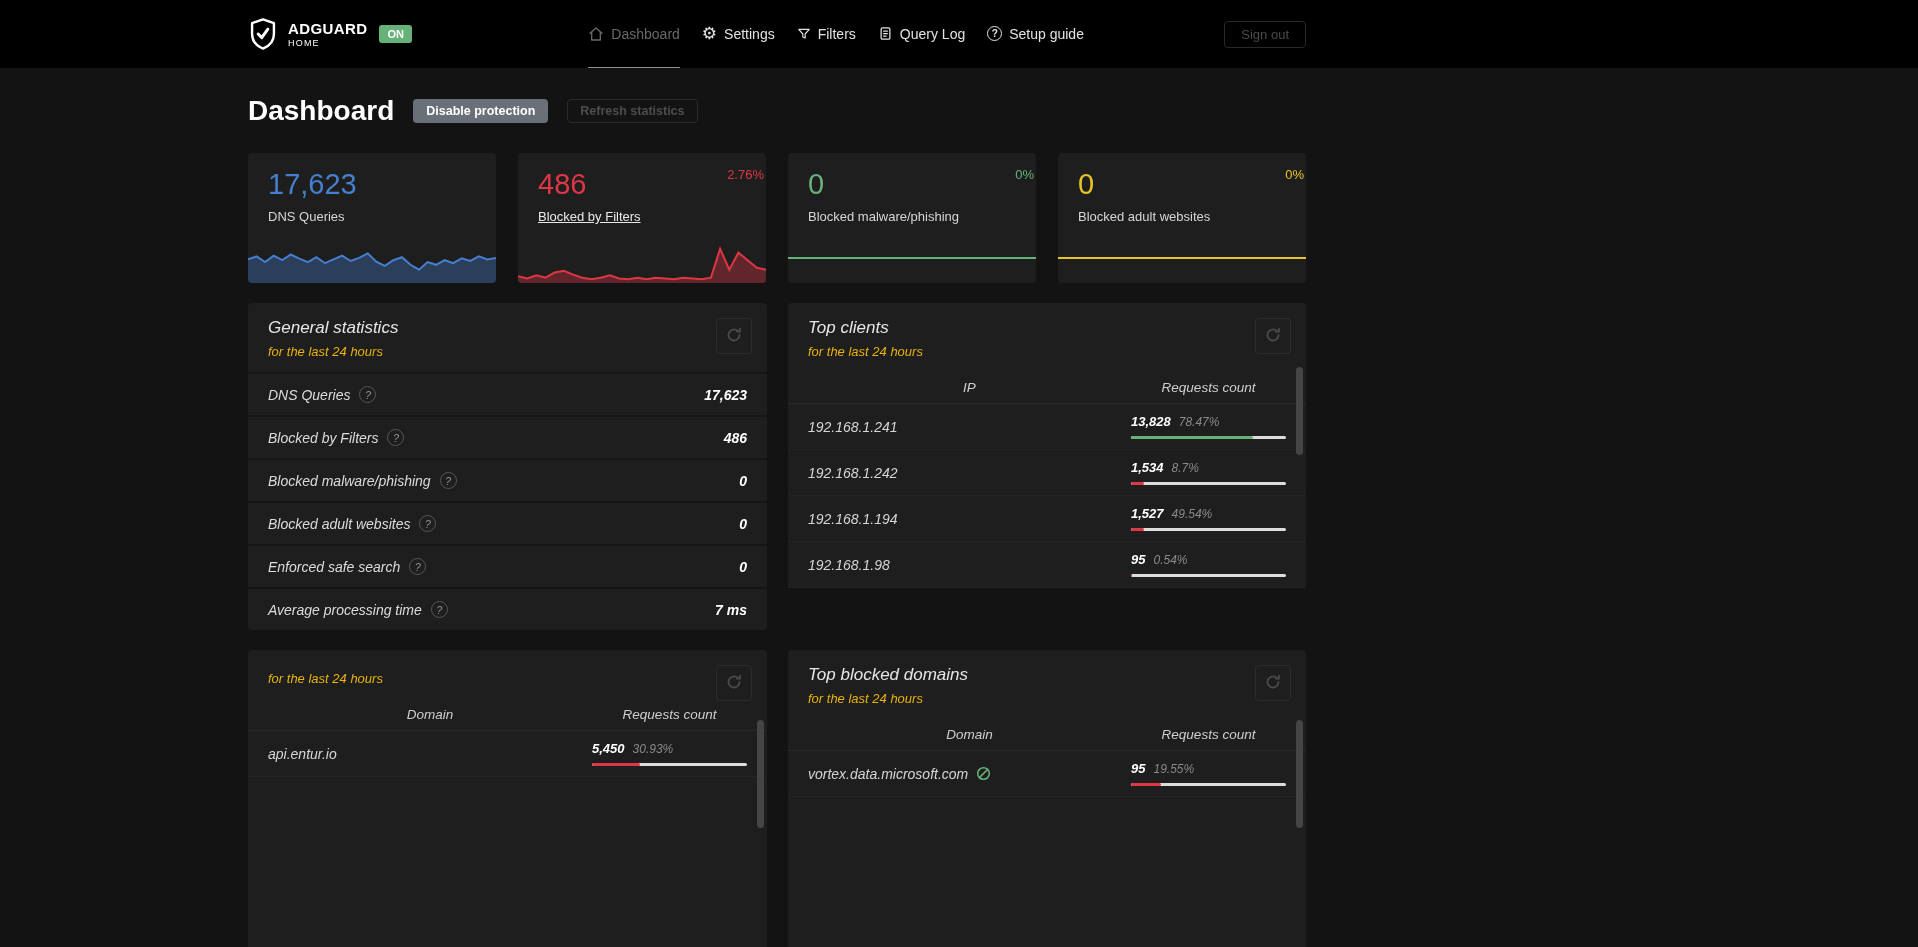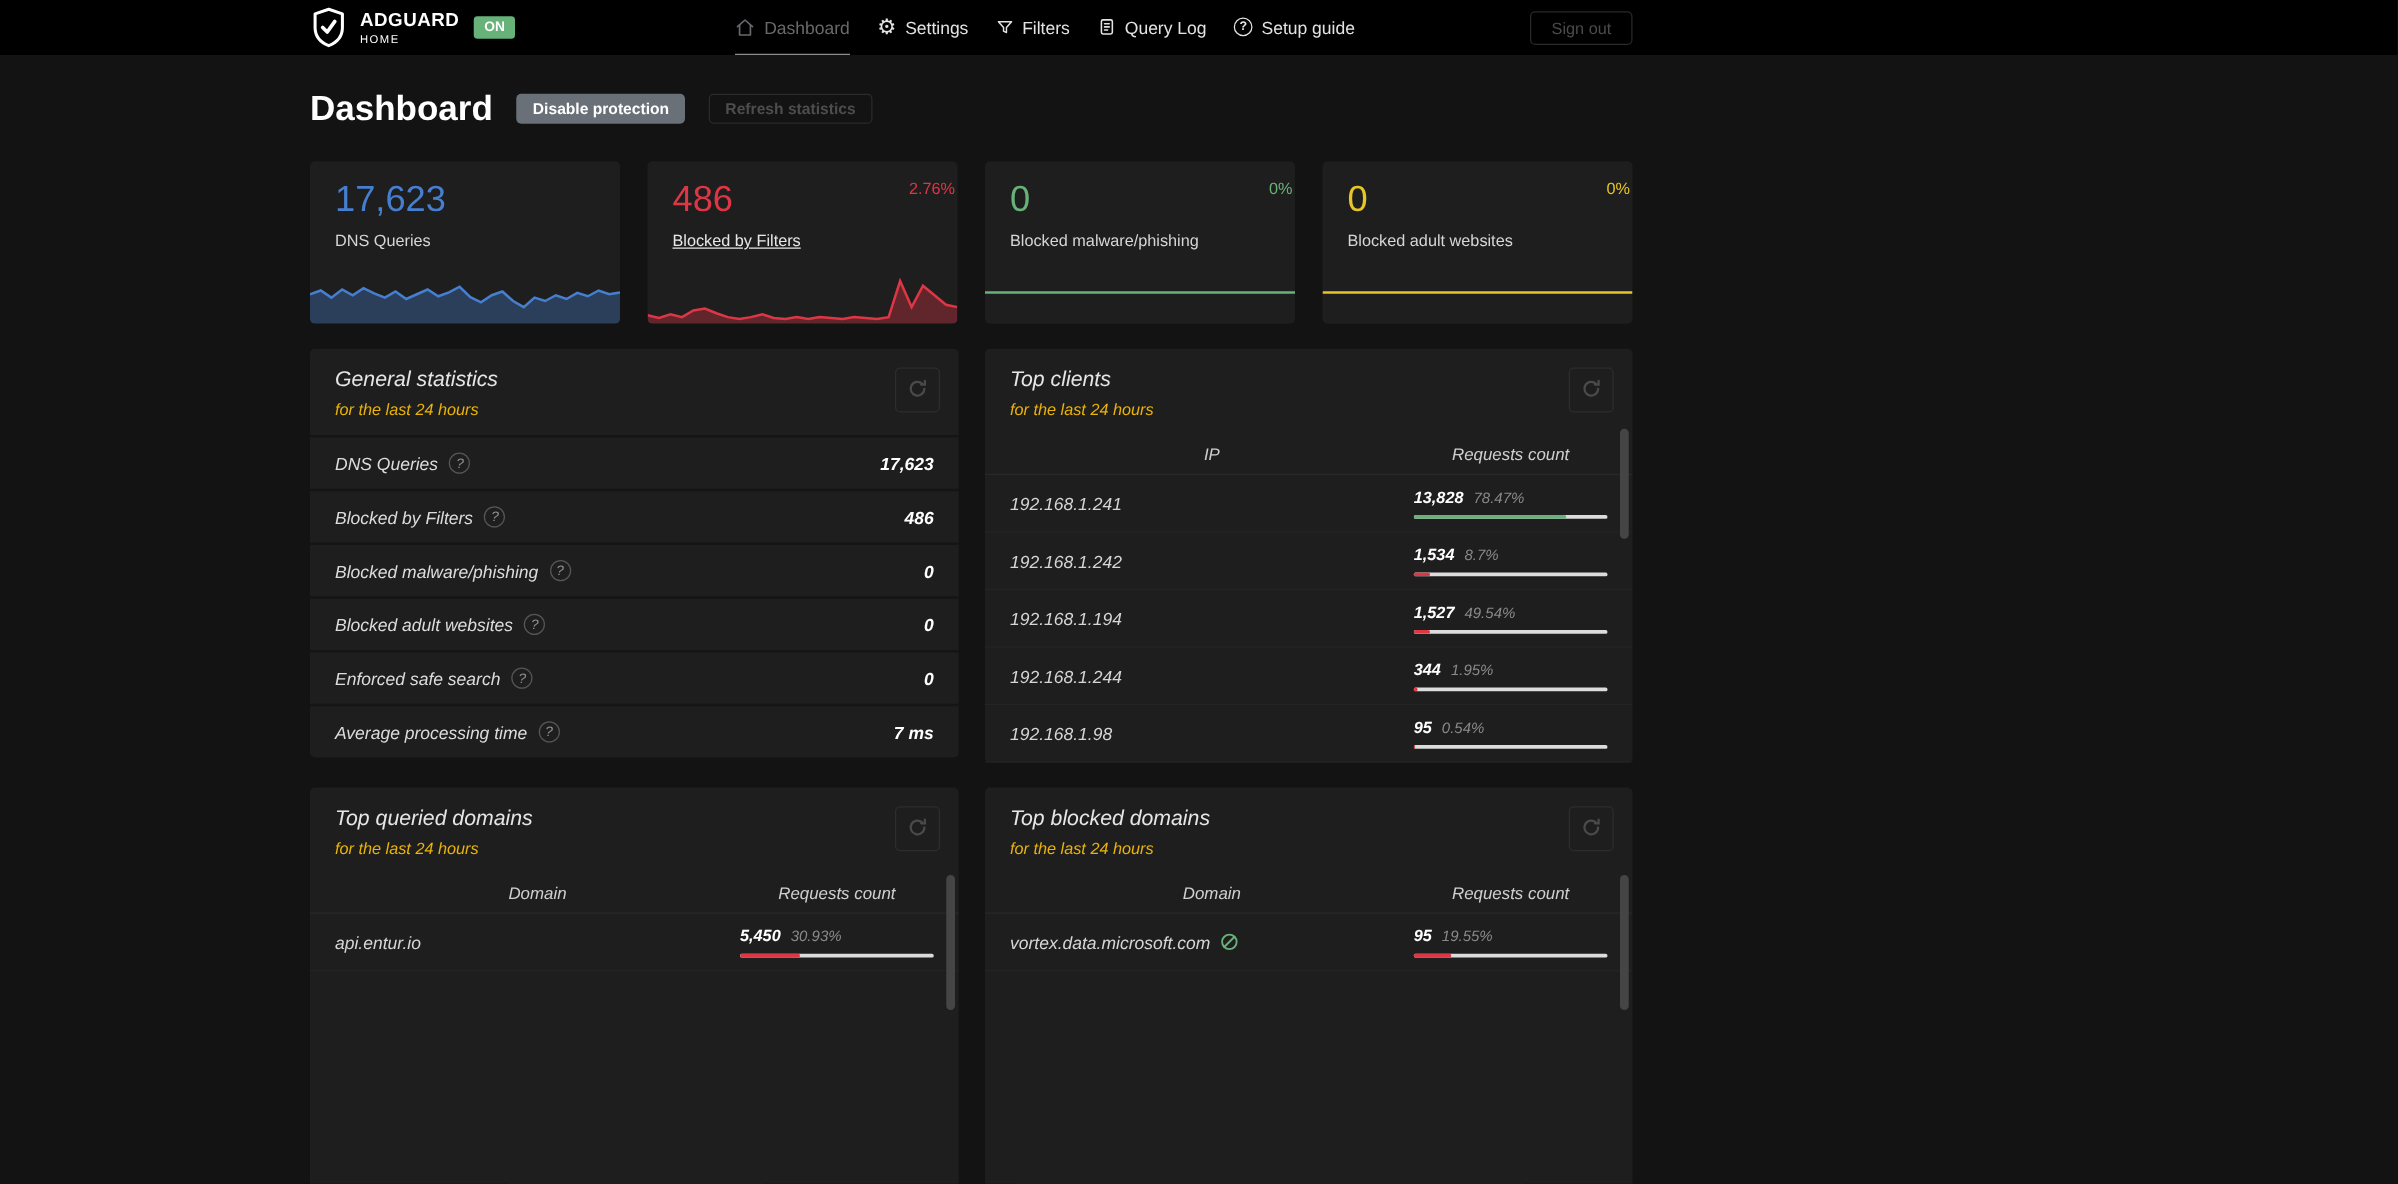--- a/index.html
+++ b/index.html
@@ -2,21 +2,21 @@
 <html><head>
 <meta charset="utf-8">
 <style>
   * { box-sizing: border-box; margin: 0; padding: 0; }
   html, body {
     width: 1918px; height: 947px; overflow: hidden;
     background: #131313;
     font-family: "Liberation Sans", sans-serif;
   }
   
-  .navbar { height: 44px; background: #000; }
+  .navbar { height: 68px; background: #000; }
   .nav-inner { width: 1058px; margin-left: 248px; height: 100%; display: flex; align-items: center; }
   .brand { display: flex; align-items: center; gap: 10px; width: 200px; }
   .brand-text { line-height: 1; }
   .brand-title { color: #fff; font-weight: 700; font-size: 15px; letter-spacing: .4px; }
   .brand-sub { color: #fff; font-size: 9px; letter-spacing: 1.2px; margin-top: 3px; }
   .badge-on { background: #67b279; color: #fff; font-size: 11px; font-weight: 700; padding: 3px 8px; border-radius: 3px; margin-left: 2px; }
   .nav-menu { flex: 1; display: flex; justify-content: center; gap: 22px; height: 100%; align-items: stretch; }
   .nav-item { display: flex; align-items: center; gap: 7px; color: #e3e3e3; font-size: 14px; cursor: pointer; border-bottom: 1px solid transparent; }
   .nav-item.active { color: #69696d; border-bottom: 1px solid rgba(255,255,255,.55); }
   .nav-icon { display: inline-flex; align-items: center; }
@@ -281,52 +281,39 @@
           <span class="count-line">
             <span class="count">1,527</span>
             <span class="pct">49.54%</span>
           </span>
           <span class="bar" style="display:block">
               <span class="bar-fill" style="display: block; background: rgb(223, 54, 69); width: 8.66%;"></span>
             </span>
         </span>
       </div>
       <div class="data-row">
-        <span class="cell-left">192.168.1.244</span>
-        <span class="cell-right">
-          <span class="count-line">
-            <span class="count">344</span>
-            <span class="pct">1.95%</span>
-          </span>
-          <span class="bar" style="display:block">
-              <span class="bar-fill" style="display: block; background: rgb(223, 54, 69); width: 1.95%;"></span>
-            </span>
-        </span>
-      </div>
-      <div class="data-row">
         <span class="cell-left">192.168.1.98</span>
         <span class="cell-right">
           <span class="count-line">
             <span class="count">95</span>
             <span class="pct">0.54%</span>
           </span>
           <span class="bar" style="display:block">
               <span class="bar-fill" style="display: block; background: rgb(223, 54, 69); width: 0.54%;"></span>
             </span>
         </span>
       </div>
       <div class="scroll-thumb" style="top:64px;height:88px;"></div>
     </div>
   </section>
 
   <section class="cards-row">
 
     <div class="panel tall">
       <div class="panel-head">
-        <div class="panel-title">Top queried domains</div>
         <div class="panel-sub">for the last 24 hours</div>
       </div>
       <button class="refresh-btn">
         <span>
           <svg width="16" height="16" viewBox="0 0 16 16" fill="none" stroke="currentColor" stroke-width="1.8" stroke-linecap="round">
             <path d="M13.5 8a5.5 5.5 0 1 1-1.7-4"></path>
               <path d="M13.9 1.6v3h-3"></path>
           </svg>
         </span>
       </button>

